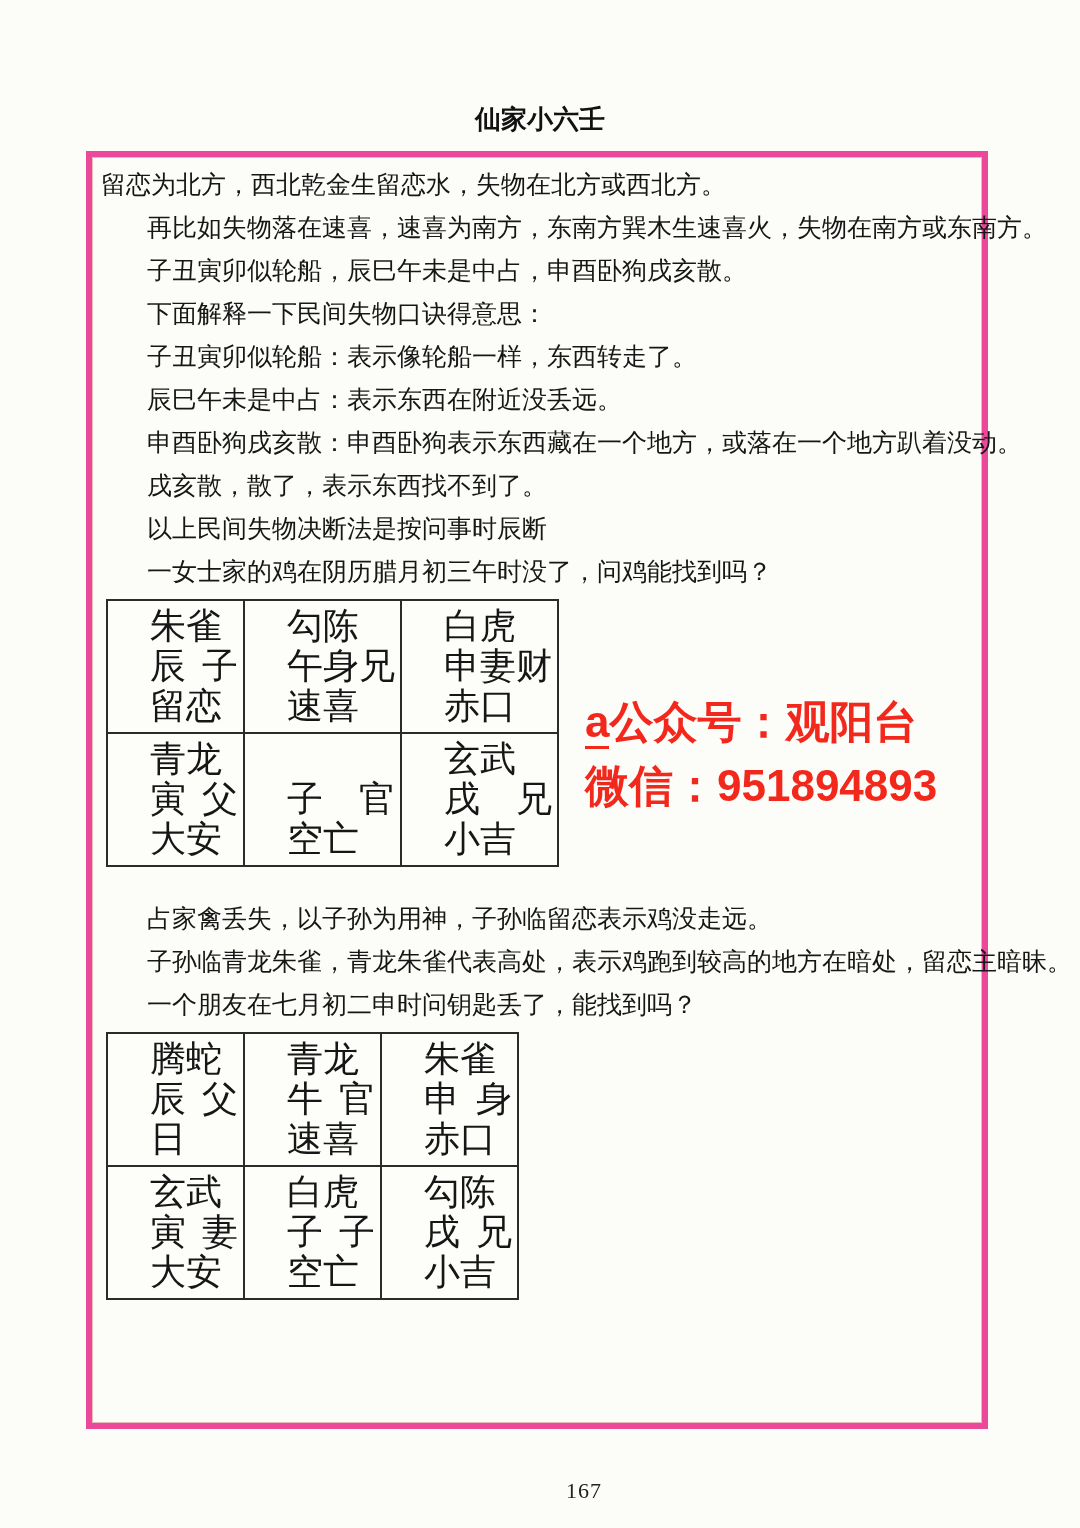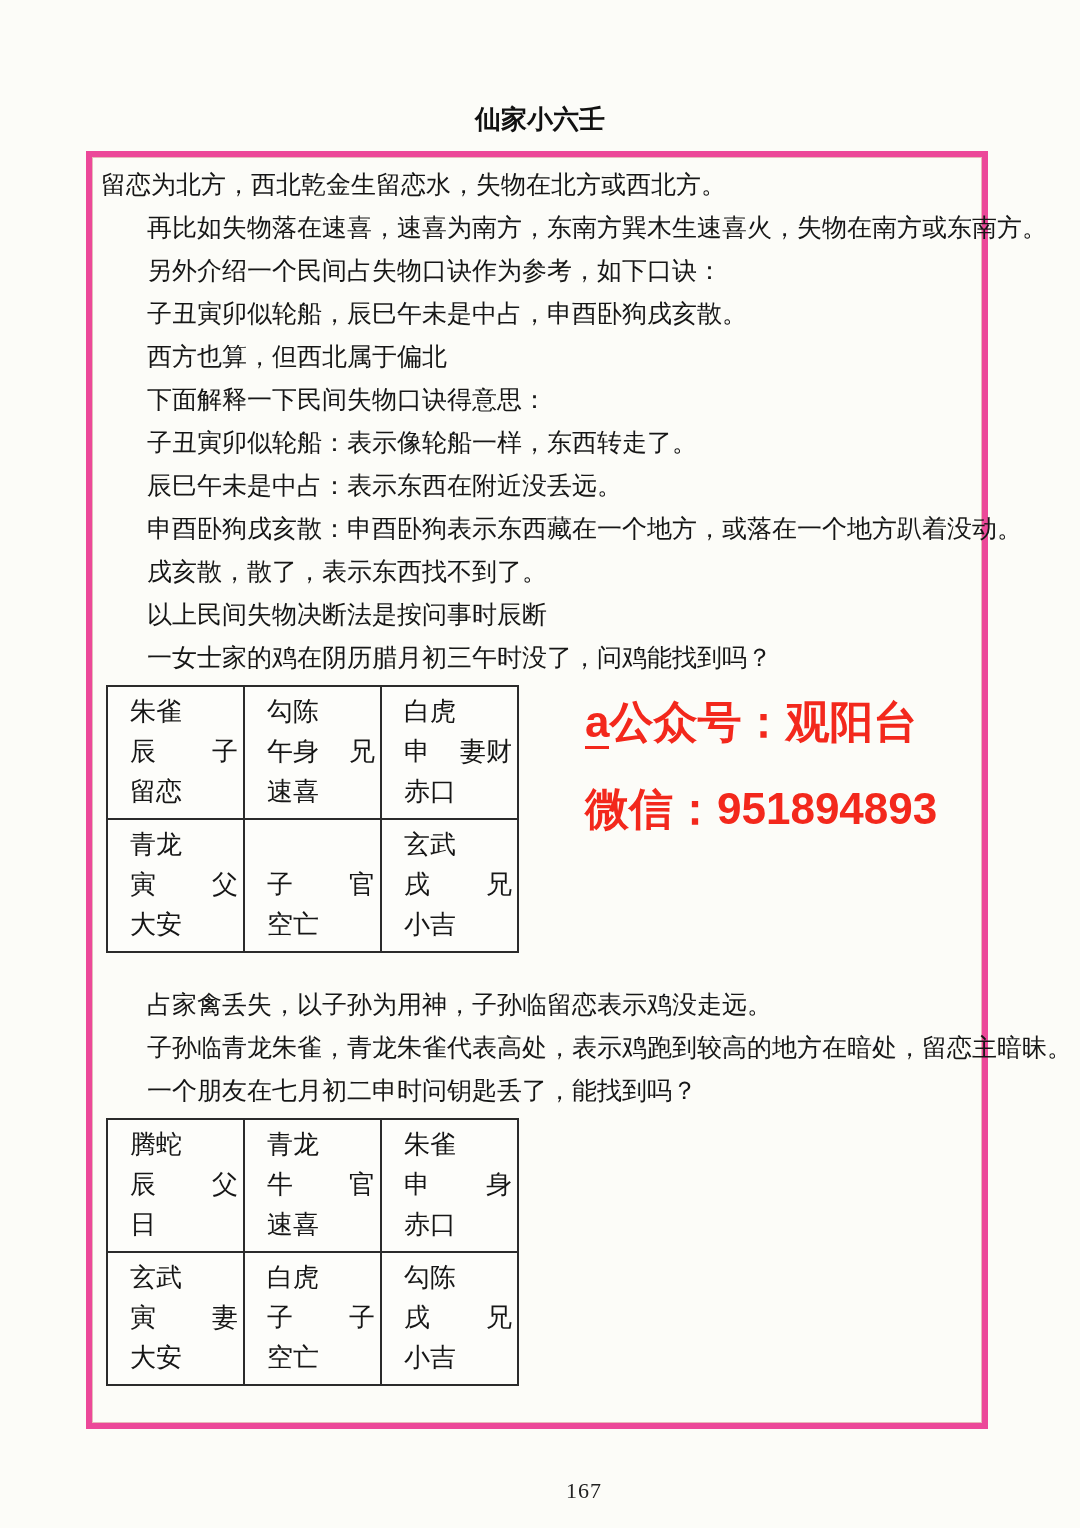--- a/index.html
+++ b/index.html
@@ -53,44 +53,44 @@
     table-layout: fixed;
   }
   .liuren-table td {
     width: 137px;
     border: 2px solid #2b2b2b;
     vertical-align: top;
     padding: 5px 0 6px 0;
     background: #fdfdfa;
   }
   .cell-line {
-    font-size: 26px;
+    font-size: 36px;
     line-height: 40px;
-    padding-left: 22px;
+    padding-left: 42px;
     min-height: 40px;
     white-space: nowrap;
   }
   .cell-line.justify {
     display: flex;
     justify-content: space-between;
     padding-right: 5px;
   }
   .block-2 { margin-top: 30px; }
   .watermark {
     position: absolute;
     left: 585px;
     top: 700px;
     font-family: "Liberation Sans", "DejaVu Sans", sans-serif;
     font-weight: bold;
     color: #f3281c;
     font-size: 44px;
     line-height: 44px;
     white-space: nowrap;
   }
-  .watermark .wm-line2 { margin-top: 43px; }
+  .watermark .wm-line2 { margin-top: 20px; }
   .wm-prefix { border-bottom: 3px solid #f3281c; }
   .page-number {
     position: absolute;
     top: 1478px;
     left: 0;
     width: 100%;
     text-align: center;
     font-size: 22px;
     color: #222;
     letter-spacing: 1px;
@@ -103,23 +103,21 @@
 <div class="page">
 
   <div class="doc-title">仙家小六壬</div>
 
   <div class="content-box">
     <div class="content-box-inner">
 
       <div>
         <p class="para">留恋为北方，西北乾金生留恋水，失物在北方或西北方。</p>
         <p class="para indent">再比如失物落在速喜，速喜为南方，东南方巽木生速喜火，失物在南方或东南方。</p>
-        <p class="para indent">另外介绍一个民间占失物口诀作为参考，如下口诀：</p>
         <p class="para indent">子丑寅卯似轮船，辰巳午未是中占，申酉卧狗戌亥散。</p>
-        <p class="para indent">西方也算，但西北属于偏北</p>
         <p class="para indent">下面解释一下民间失物口诀得意思：</p>
         <p class="para indent">子丑寅卯似轮船：表示像轮船一样，东西转走了。</p>
         <p class="para indent">辰巳午未是中占：表示东西在附近没丢远。</p>
         <p class="para indent">申酉卧狗戌亥散：申酉卧狗表示东西藏在一个地方，或落在一个地方趴着没动。</p>
         <p class="para indent">戌亥散，散了，表示东西找不到了。</p>
         <p class="para indent">以上民间失物决断法是按问事时辰断</p>
         <p class="para indent">一女士家的鸡在阴历腊月初三午时没了，问鸡能找到吗？</p>
       </div>
 
       <table class="liuren-table">

